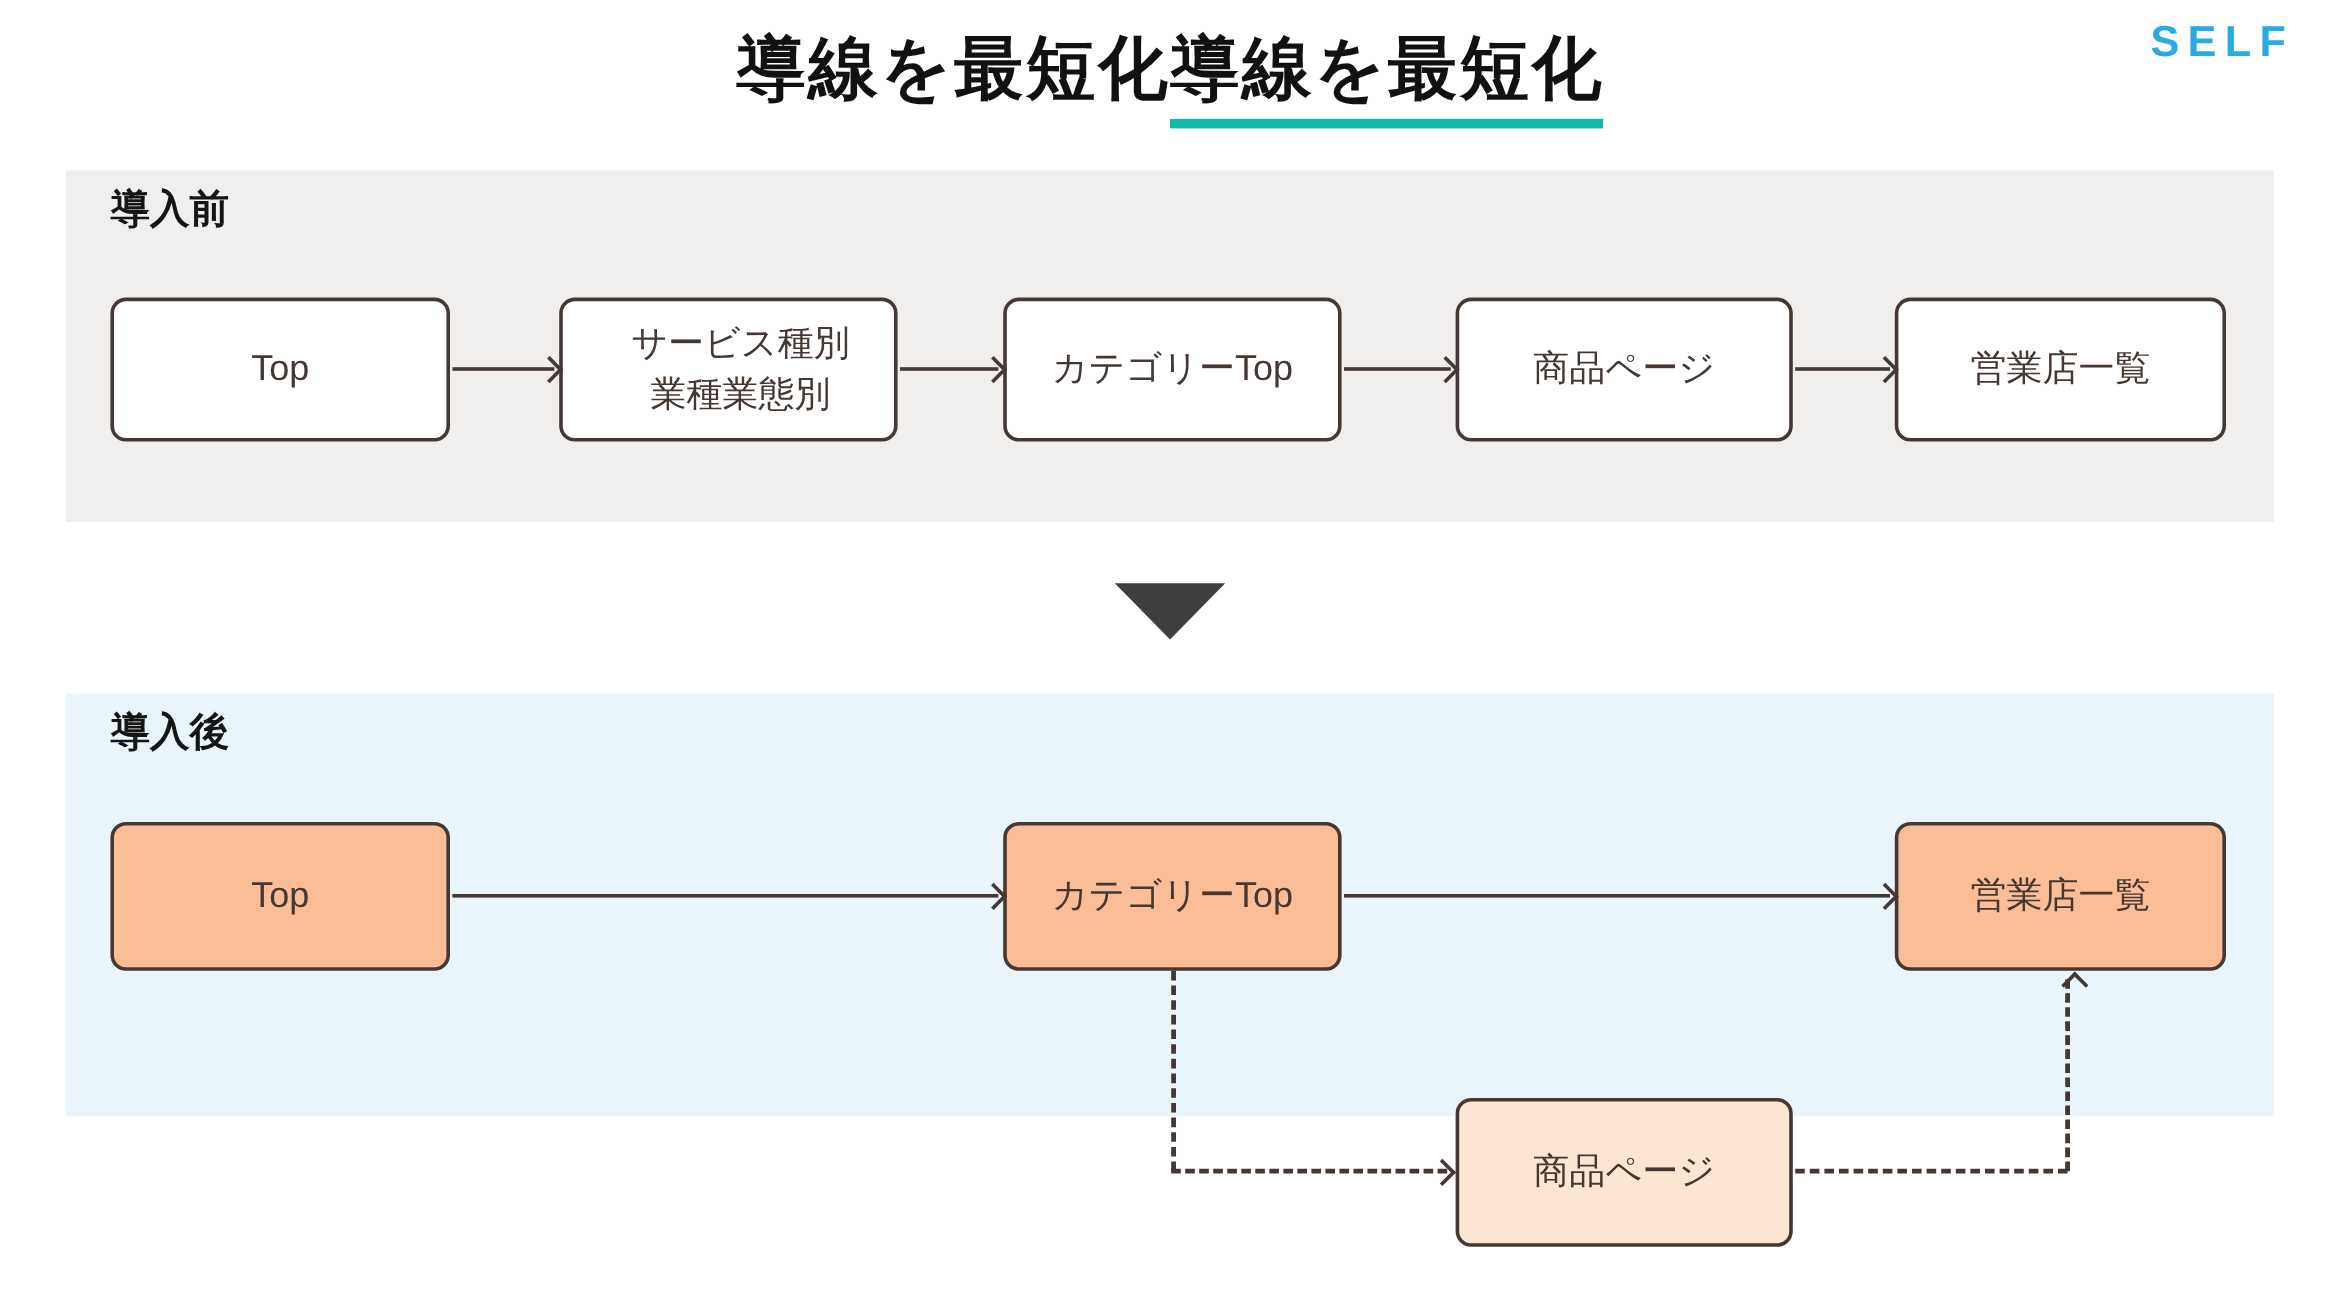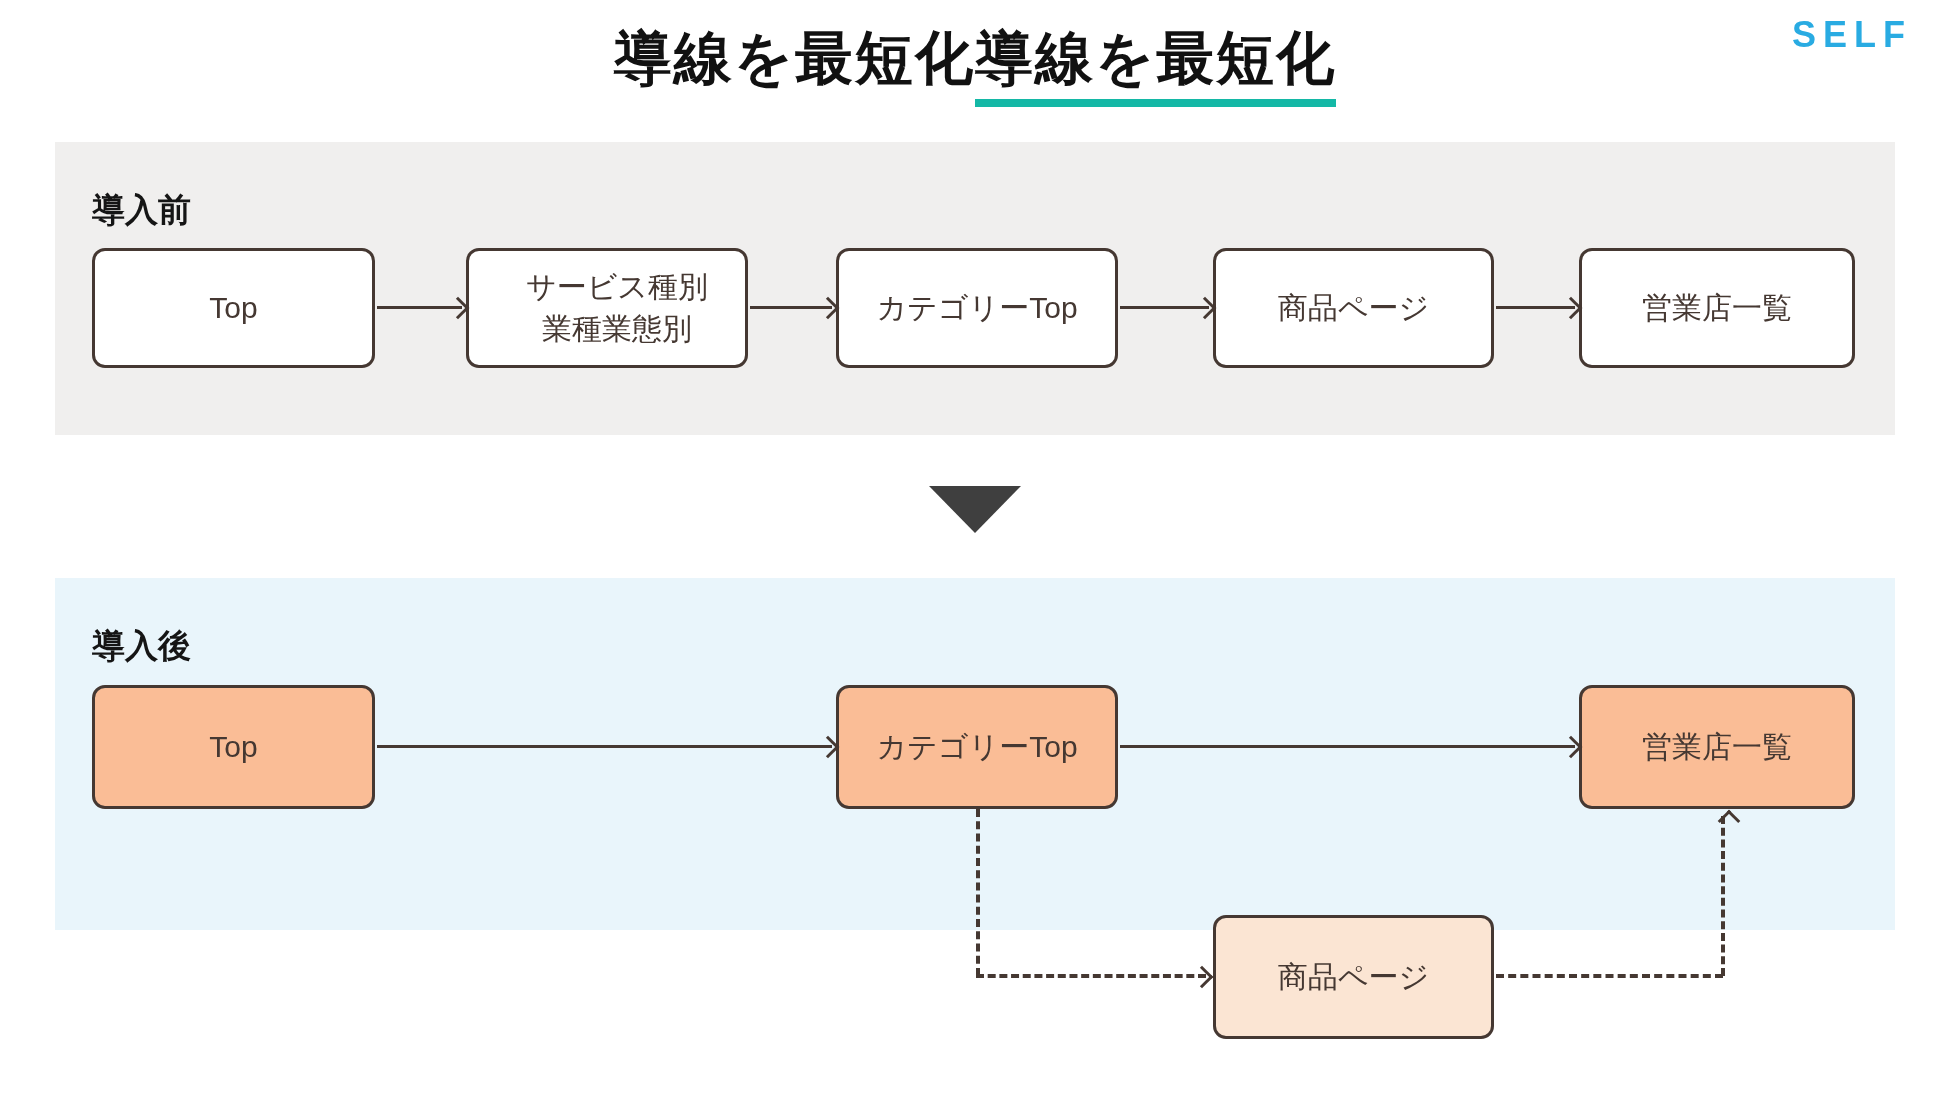--- a/index.html
+++ b/index.html
@@ -25,21 +25,21 @@
     font-size:36px; font-weight:600; letter-spacing:7px;
     color:#29ABE2;
   }
 
   
   .panel { position:absolute; left:55px; width:1840px; }
   .panel.before { top:142px; height:293px; background:#F0EFEE; }
   .panel.after  { top:578px; height:352px; background:#E9F5FB; }
   .panel-label {
     position:absolute; left:37px; top:10px;
-    font-size:33px; font-weight:700; color:#151515;margin-top:36px;
+    font-size:33px; font-weight:700; color:#151515;
   }
 
   
   .node {
     position:absolute; box-sizing:border-box;
     background:#ffffff; border:3.5px solid #453832; border-radius:13px;
     display:flex; align-items:center; justify-content:center;
     text-align:center; font-size:30px; color:#453832;
     line-height:1.4; white-space:pre-line;
   }

